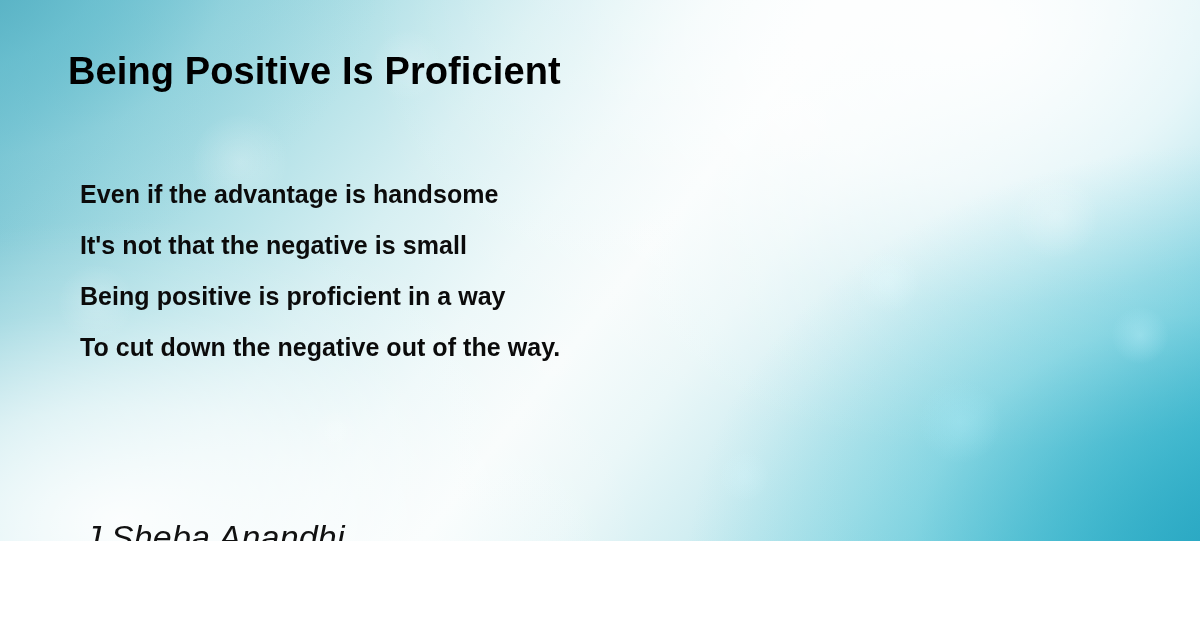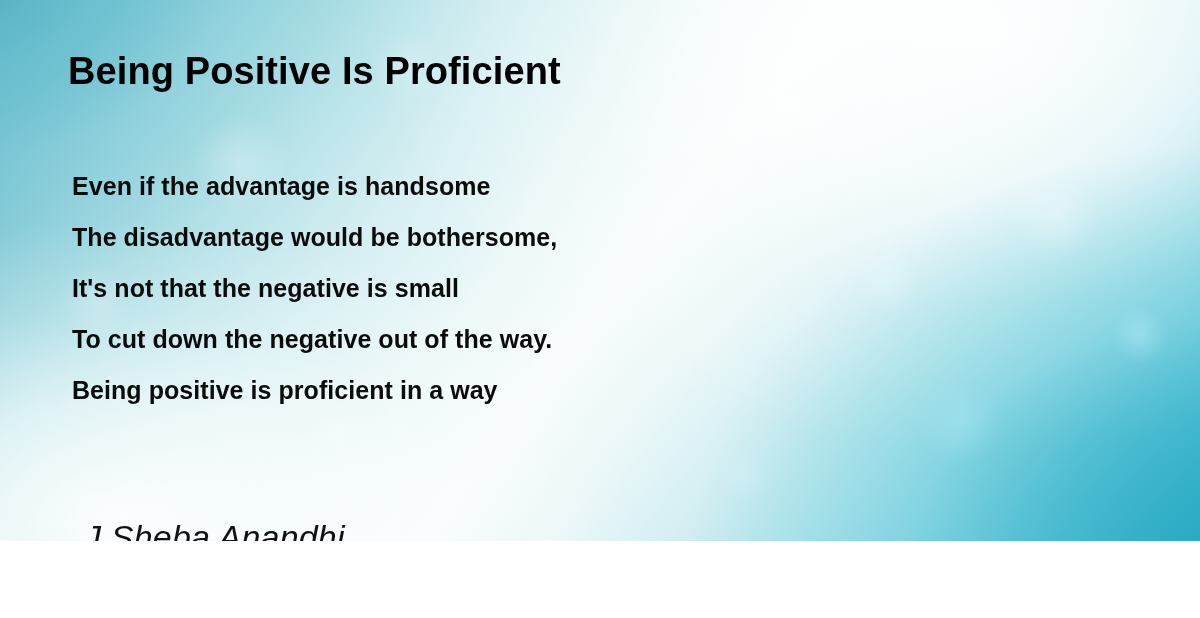--- a/index.html
+++ b/index.html
@@ -120,21 +120,21 @@
     line-height: 1.05;
     color: #000000;
     letter-spacing: 0.1px;
     white-space: nowrap;
   }
 
   .poem-body {
     position: absolute;
     top: 157px;
     left: 0;
-    margin: 4px;
+    margin: 12px;
     padding: 0;
     list-style: none;
   }
 
   .poem-line {
     font-size: 25px;
     font-weight: bold;
     color: #0b0b0b;
     line-height: 51px;
     height: 51px;
@@ -166,22 +166,21 @@
   <div class="bg-layer bg-white-ll"></div>
   <div class="bg-layer bg-teal-br"></div>
   <div class="bg-layer bg-bokeh"></div>
 
   <div class="content">
 
     <h1 class="poem-title">Being Positive Is Proficient</h1>
 
     <div class="poem-body">
       <div class="poem-line">Even if the advantage is handsome</div>
-      <div class="poem-line">The disadvantage would be bothersome,</div>
       <div class="poem-line">It's not that the negative is small</div>
+      <div class="poem-line">Being positive is proficient in a way</div>
       <div class="poem-line">To cut down the negative out of the way.</div>
-      <div class="poem-line">Being positive is proficient in a way</div>
     </div>
 
     <div class="poem-author">J Sheba Anandhi</div>
 
   </div>
 </div>
 
 </body></html>

